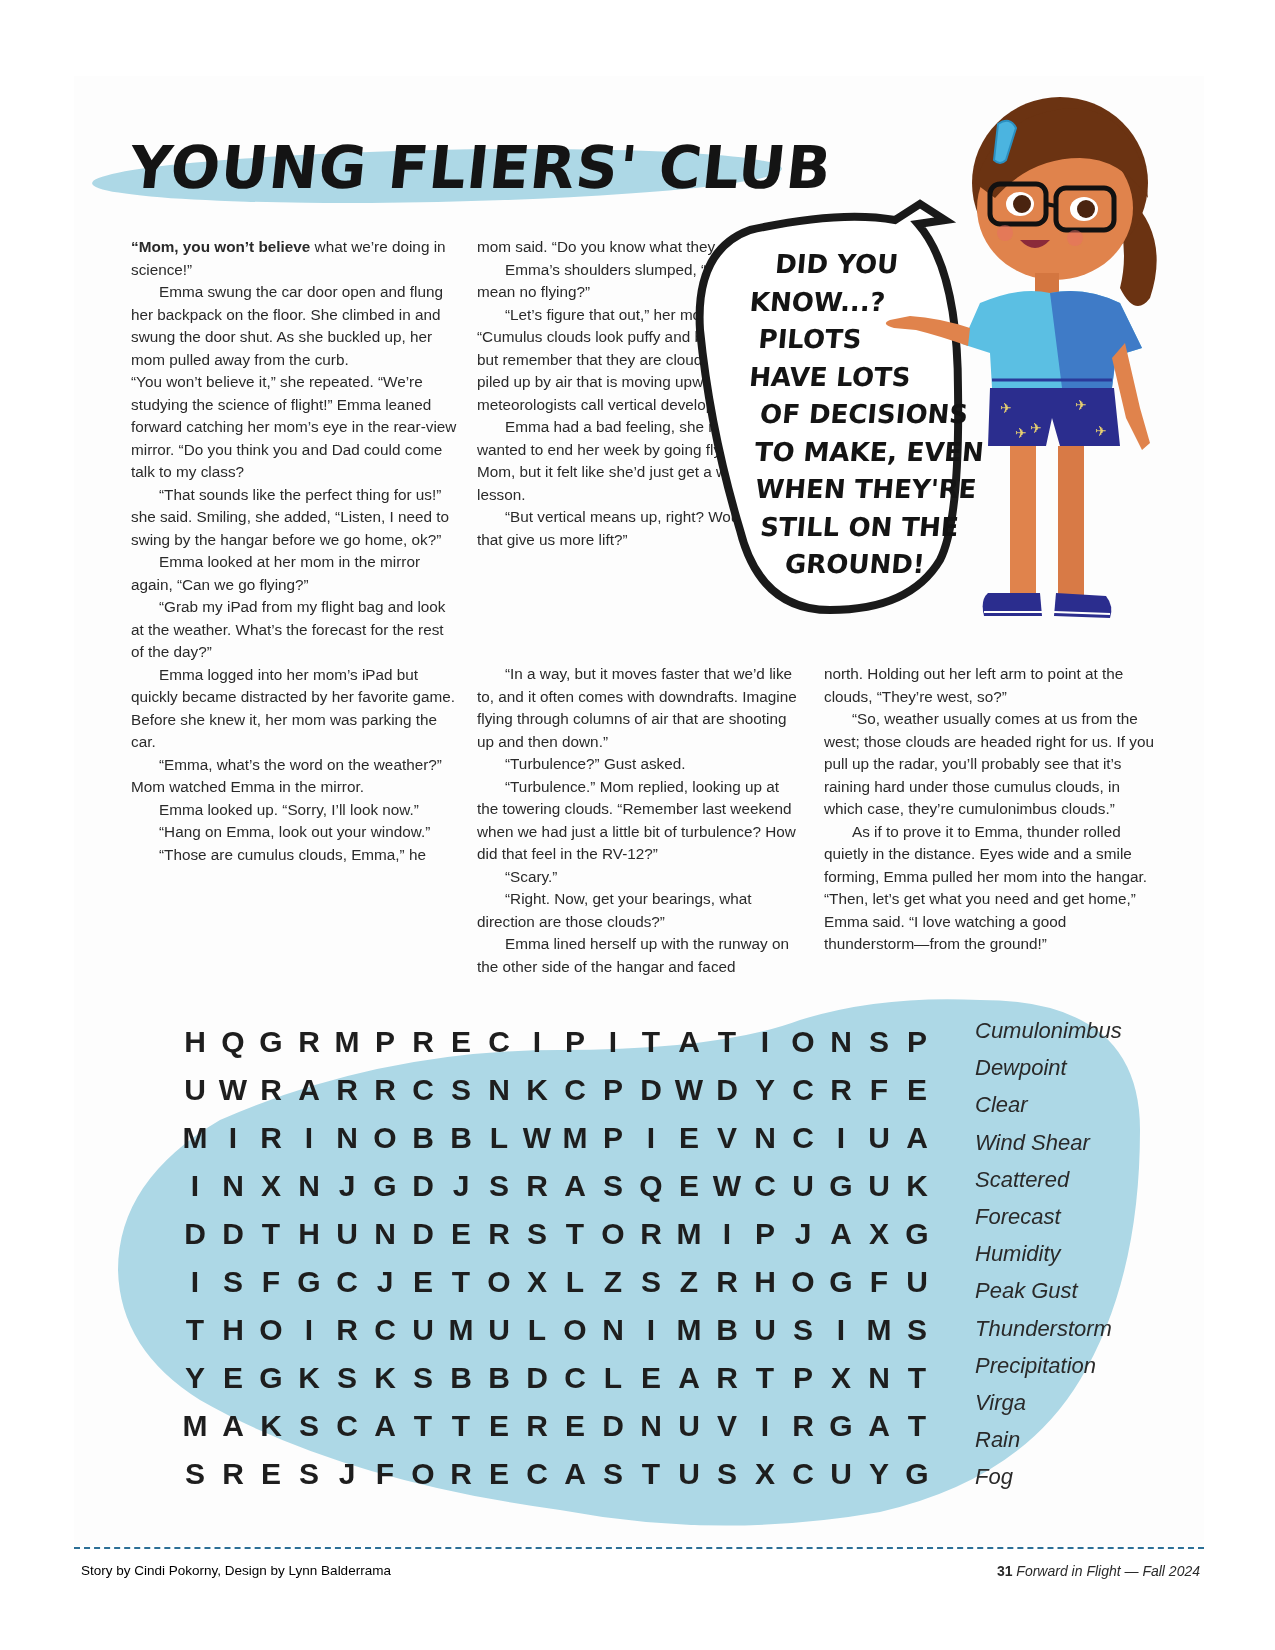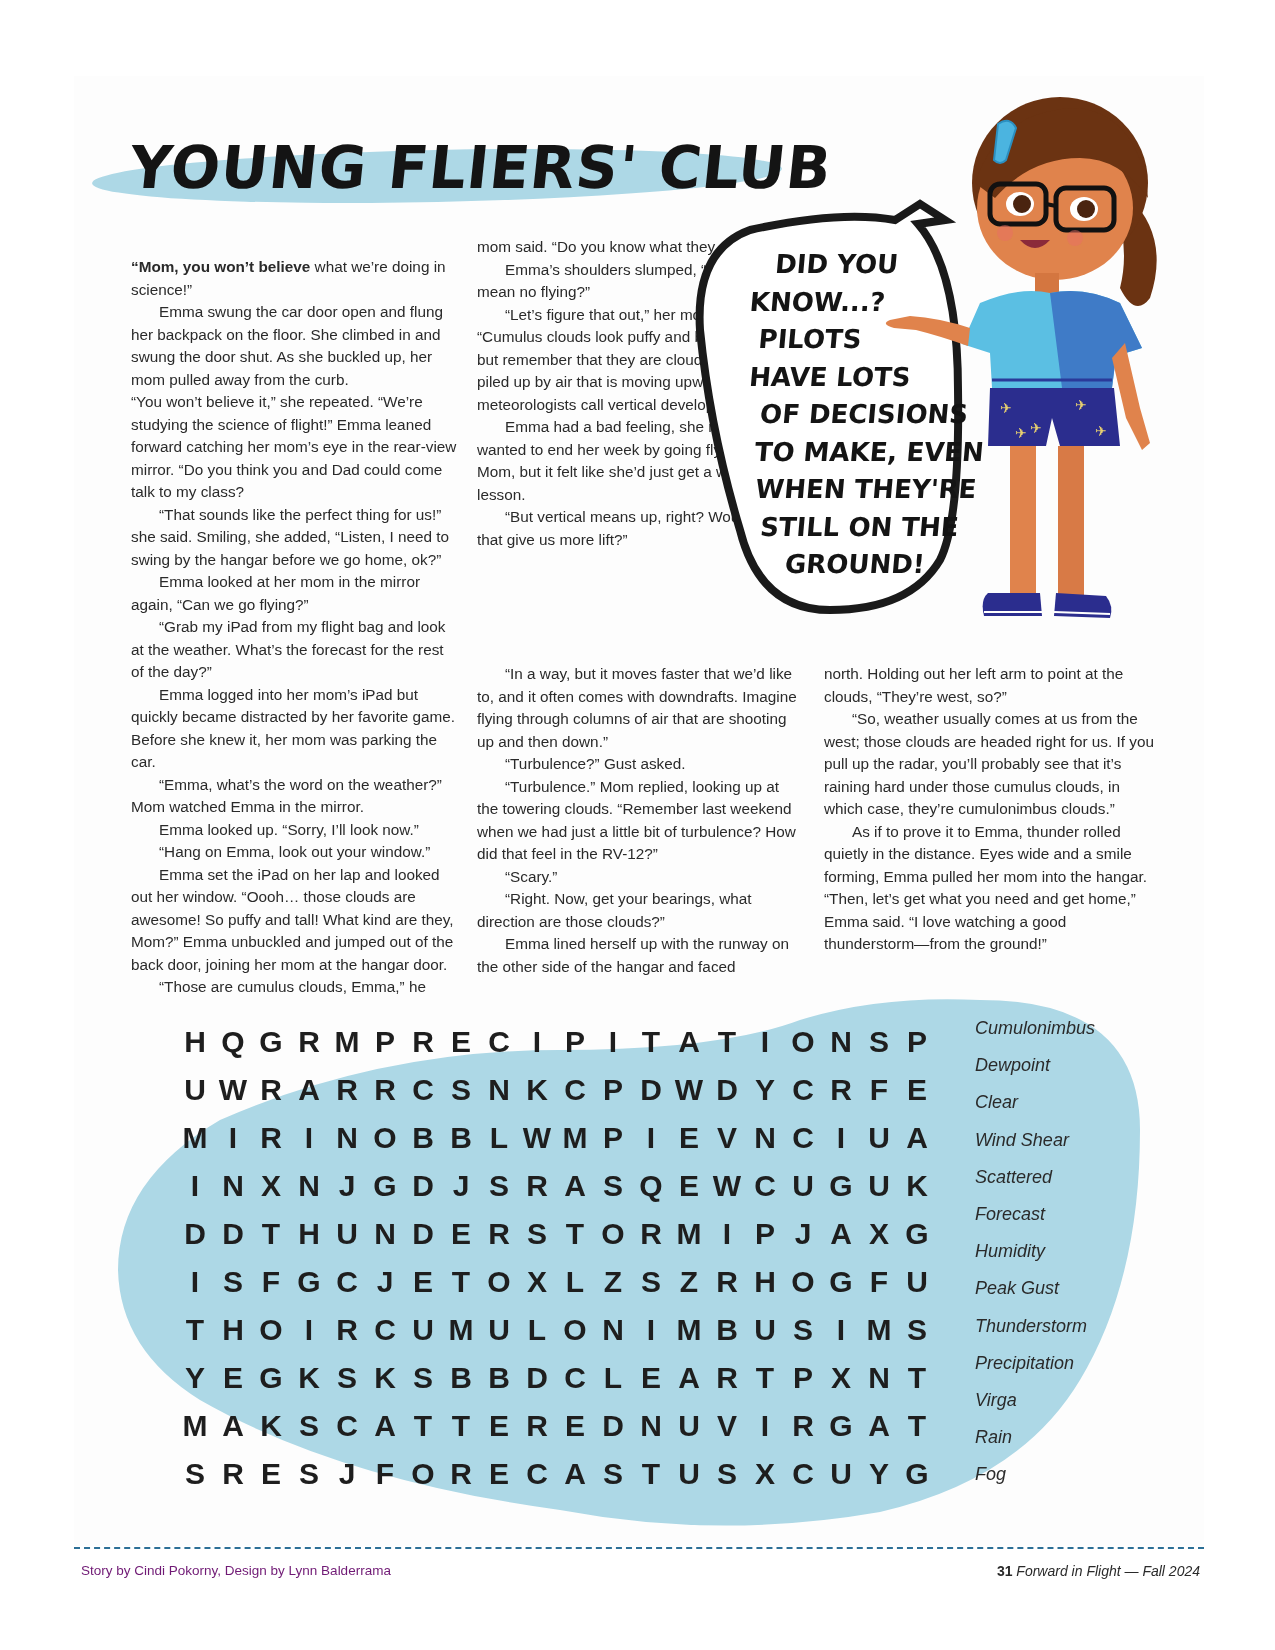--- a/index.html
+++ b/index.html
@@ -6,41 +6,41 @@
   body { width: 1275px; height: 1650px; position: relative; overflow: hidden; font-family: "Liberation Sans", sans-serif; color: #231f20; }
   .page-bg { position: absolute; left: 74px; top: 76px; width: 1130px; height: 1470px; background: #fdfdfd; }
 
   .title-wrap { position: absolute; left: 92px; top: 140px; width: 690px; height: 64px; }
   .title-swoosh { position: absolute; left: 0; top: 10px; width: 690px; height: 52px; background: #add8e6; border-radius: 50% / 50%; transform: rotate(-1.2deg); }
   .title { position: absolute; left: 38px; top: -6px; font-family: "DejaVu Sans", sans-serif; font-weight: bold; font-size: 58px; letter-spacing: 1px; color: #141414; transform: skewX(-6deg) scaleY(1.02); white-space: nowrap; }
 
   .col { position: absolute; font-size: 15.3px; line-height: 22.5px; color: #2a2a2a; }
   .col p { margin: 0; }
   .col p.ind { text-indent: 28px; }
-  .col1 { left: 131px; top: 236px; width: 326px; margin-top: 20px; }
+  .col1 { left: 131px; top: 236px; width: 326px; }
   .col2 { left: 477px; top: 236px; width: 300px; }
   .col2b { left: 477px; top: 663px; width: 320px; }
   .col3 { left: 824px; top: 663px; width: 330px; }
 
   .bubble-svg { position: absolute; left: 690px; top: 190px; }
   .bubble-text { position: absolute; left: 740px; top: 246px; width: 250px; font-family: "DejaVu Sans", sans-serif; font-weight: bold; font-size: 26px; line-height: 37.5px; color: #141414; transform: skewX(-5deg); }
   .bubble-text div { white-space: nowrap; }
 
   .girl { position: absolute; left: 880px; top: 88px; }
 
   .blob { position: absolute; left: 0; top: 0; }
   .grid { position: absolute; left: 176px; top: 1018px; }
   .grid-row { display: flex; height: 48px; align-items: center; }
   .grid-row span { width: 38px; text-align: center; font-family: "Liberation Sans", sans-serif; font-weight: bold; font-size: 30px; color: #1e1e1e; }
 
   .words { position: absolute; left: 975px; top: 1018px; }
-  .words div { height: 37.2px; font-style: italic; font-size: 18px; color: #2a2a2a; }
+  .words div { height: 37.2px; font-style: italic; font-size: 22px; color: #2a2a2a; }
 
   .rule { position: absolute; left: 74px; top: 1547px; width: 1130px; border-top: 2px dashed #2c6f96; }
-  .footer-left { position: absolute; left: 81px; top: 1563px; font-size: 13.5px; color: #701a75; }
+  .footer-left { position: absolute; left: 81px; top: 1563px; font-size: 13.5px; color: #000000; }
   .footer-right { position: absolute; right: 75px; top: 1563px; font-size: 14px; color: #2a2a2a; }
   .footer-right b { font-weight: bold; }
   .footer-right i { font-style: italic; }
 </style>
 </head>
 <body>
 
 <div class="page-bg"></div>
 
 <div class="title-wrap">
@@ -52,21 +52,20 @@
   <p><b>“Mom, you won’t believe</b><span> what we’re doing in science!”</span></p>
   <p class="ind">Emma swung the car door open and flung her backpack on the floor. She climbed in and swung the door shut. As she buckled up, her mom pulled away from the curb.</p>
   <p>“You won’t believe it,” she repeated. “We’re studying the science of flight!” Emma leaned forward catching her mom’s eye in the rear-view mirror. “Do you think you and Dad could come talk to my class?</p>
   <p class="ind">“That sounds like the perfect thing for us!” she said. Smiling, she added, “Listen, I need to swing by the hangar before we go home, ok?”</p>
   <p class="ind">Emma looked at her mom in the mirror again, “Can we go flying?”</p>
   <p class="ind">“Grab my iPad from my flight bag and look at the weather. What’s the forecast for the rest of the day?”</p>
   <p class="ind">Emma logged into her mom’s iPad but quickly became distracted by her favorite game. Before she knew it, her mom was parking the car.</p>
   <p class="ind">“Emma, what’s the word on the weather?” Mom watched Emma in the mirror.</p>
   <p class="ind">Emma looked up. “Sorry, I’ll look now.”</p>
   <p class="ind">“Hang on Emma, look out your window.”</p>
-  <p class="ind">Emma set the iPad on her lap and looked out her window. “Oooh… those clouds are awesome! So puffy and tall! What kind are they, Mom?” Emma unbuckled and jumped out of the back door, joining her mom at the hangar door.</p>
   <p class="ind">“Those are cumulus clouds, Emma,” he</p>
 </div>
 
 <div class="col col2">
   <p>mom said. “Do you know what they mean?”</p>
   <p class="ind">Emma’s shoulders slumped, “Do they mean no flying?”</p>
   <p class="ind">“Let’s figure that out,” her mom said. “Cumulus clouds look puffy and beautiful but remember that they are clouds that are piled up by air that is moving upwards, what meteorologists call vertical development.”</p>
   <p class="ind">Emma had a bad feeling, she really wanted to end her week by going flying with Mom, but it felt like she’d just get a weather lesson.</p>
   <p class="ind">“But vertical means up, right? Wouldn’t that give us more lift?”</p>
 </div>

